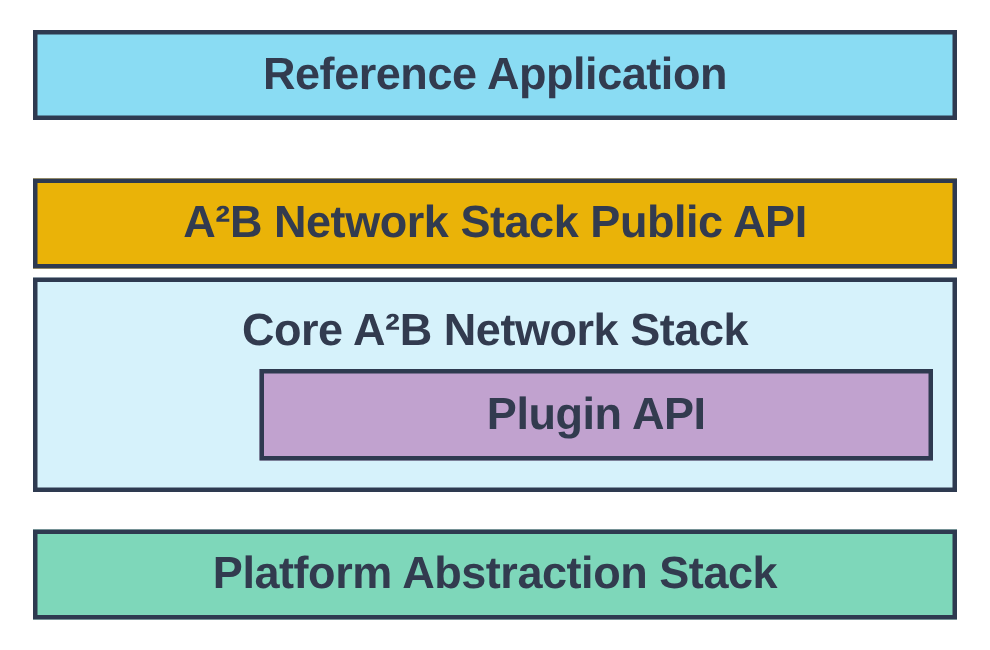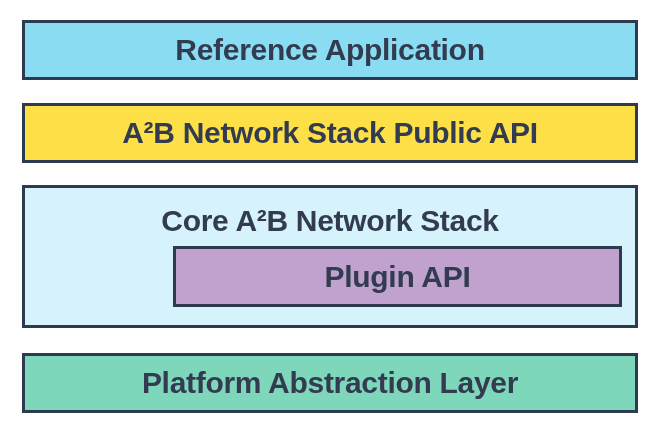--- a/index.html
+++ b/index.html
@@ -56,28 +56,28 @@
     justify-content: center;
   }
 </style>
 </head>
 <body>
 
 <div class="layer" id="layer-reference-application" style="background-color: rgb(138, 220, 243);">
   <span class="layer-label">Reference Application</span>
 </div>
 
-<div class="layer" id="layer-public-api" style="background-color: #fde047;">
+<div class="layer" id="layer-public-api" style="background-color: #eab308; margin-top: 16px;">
   <span class="layer-label">A²B Network Stack Public API</span>
 </div>
 
 <div class="layer" id="layer-core-stack" style="background-color: rgb(214, 242, 251);">
   <div id="core-stack-title">
     <span class="layer-label">Core A²B Network Stack</span>
   </div>
   <div id="box-plugin-api" style="background-color: rgb(193, 162, 207);">
     <span class="layer-label">Plugin API</span>
   </div>
 </div>
 
 <div class="layer" id="layer-platform-abstraction" style="background-color: rgb(126, 215, 186);">
-  <span class="layer-label">Platform Abstraction Layer</span>
+  <span class="layer-label">Platform Abstraction Stack</span>
 </div>
 
 </body></html>

